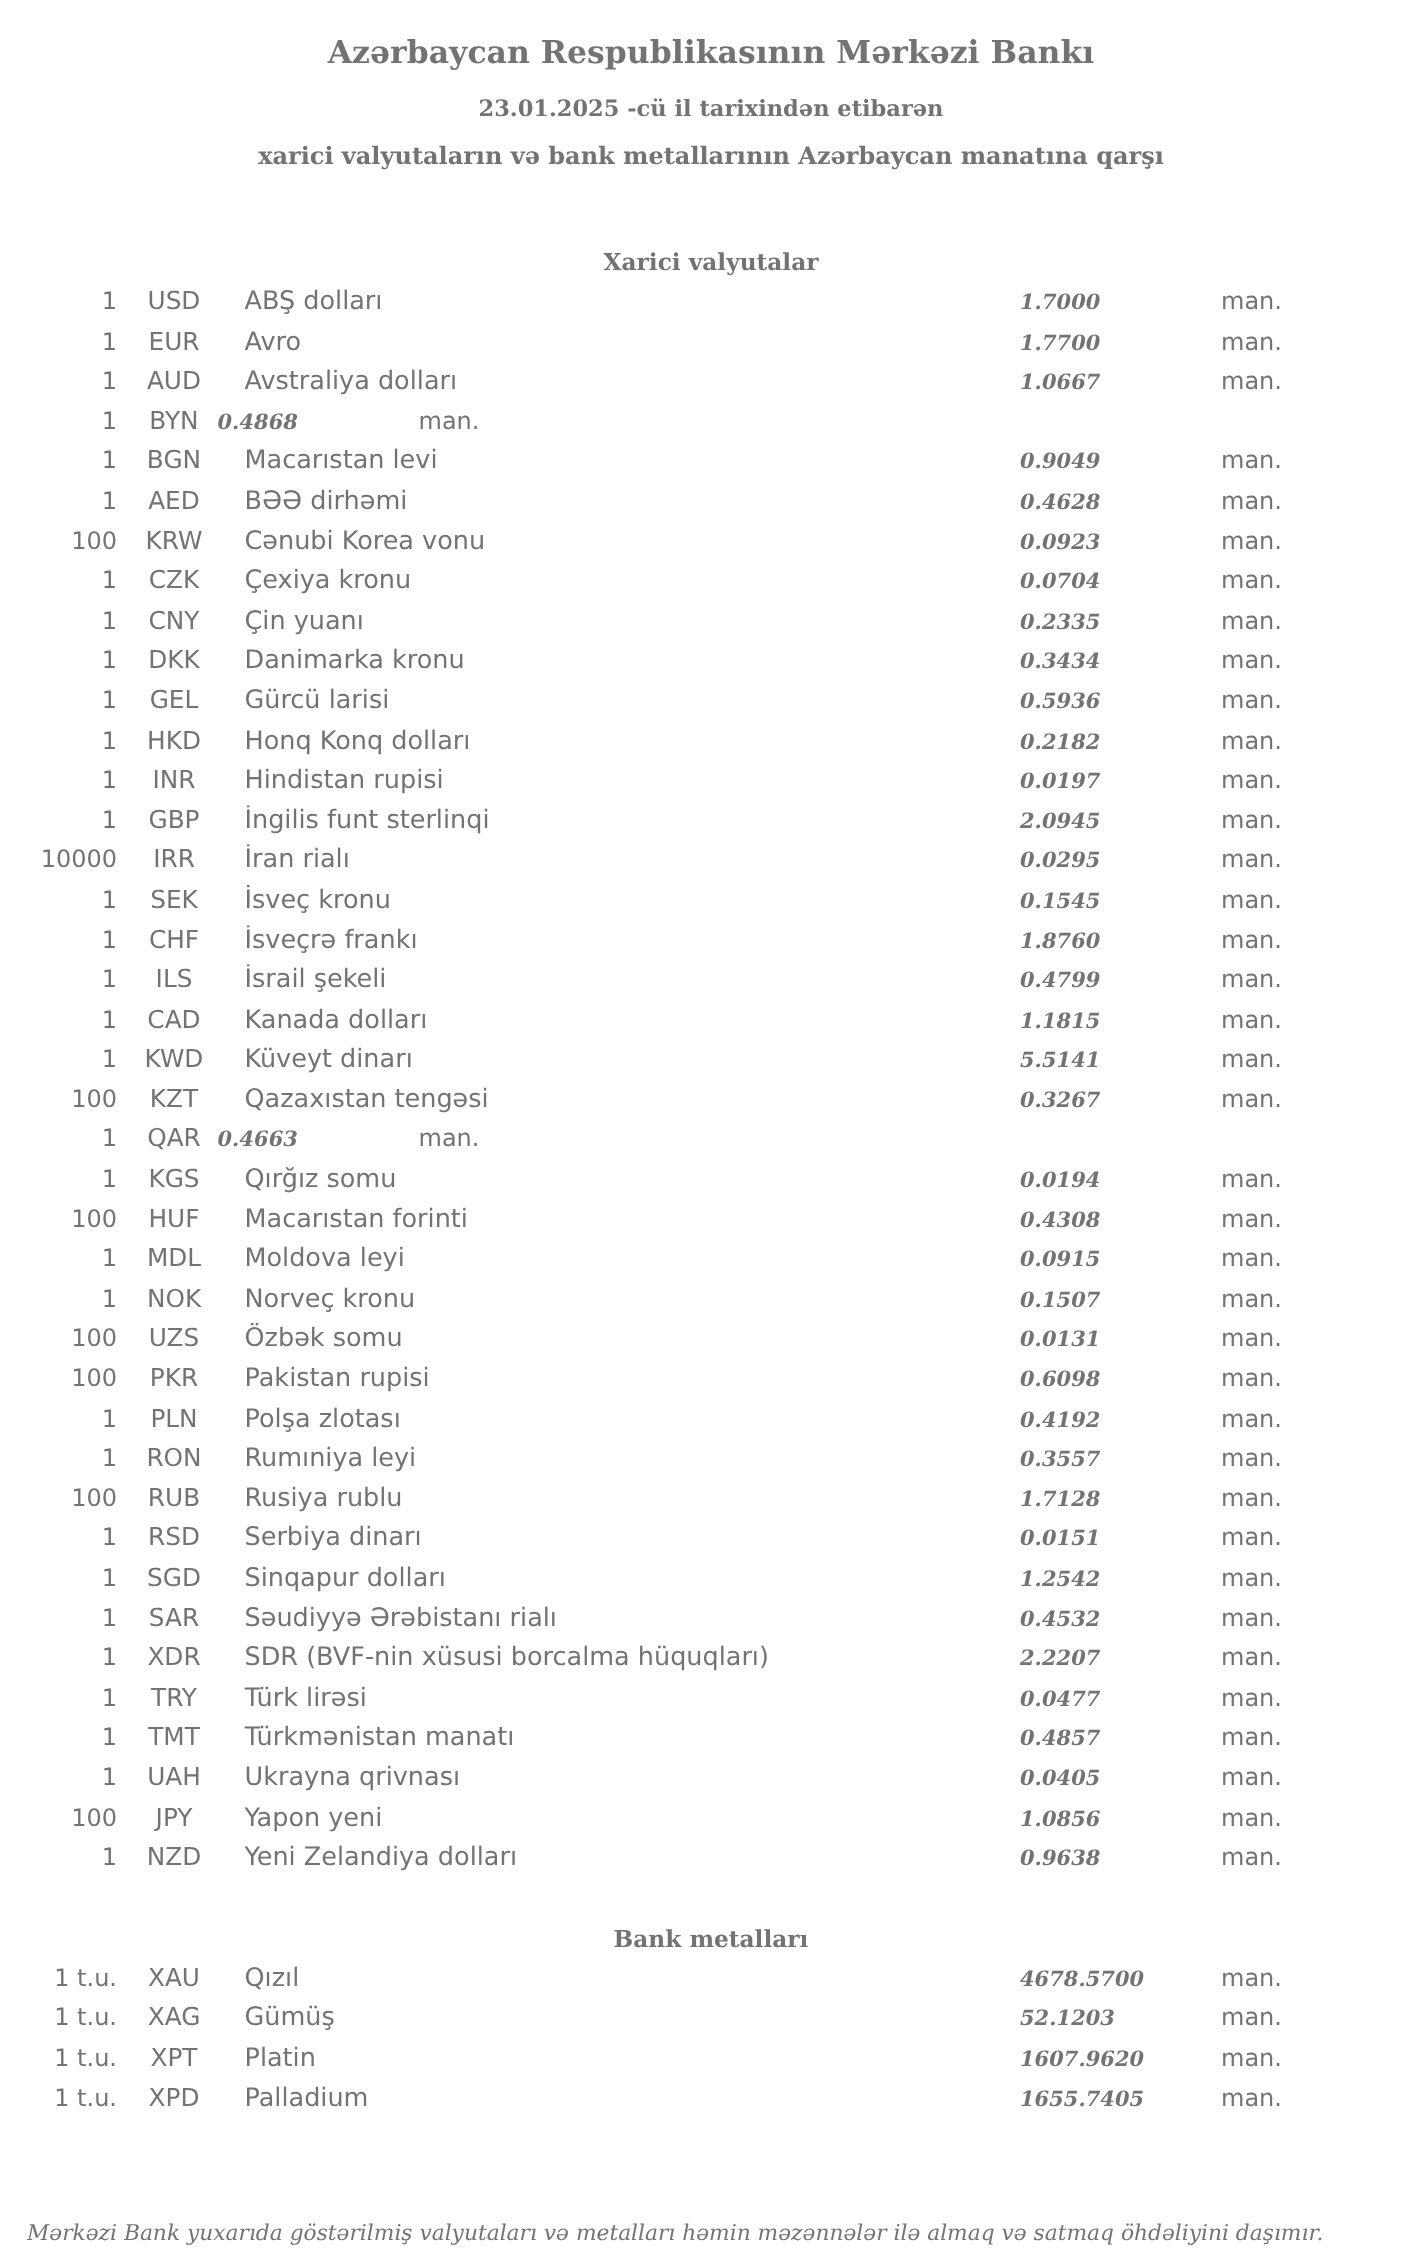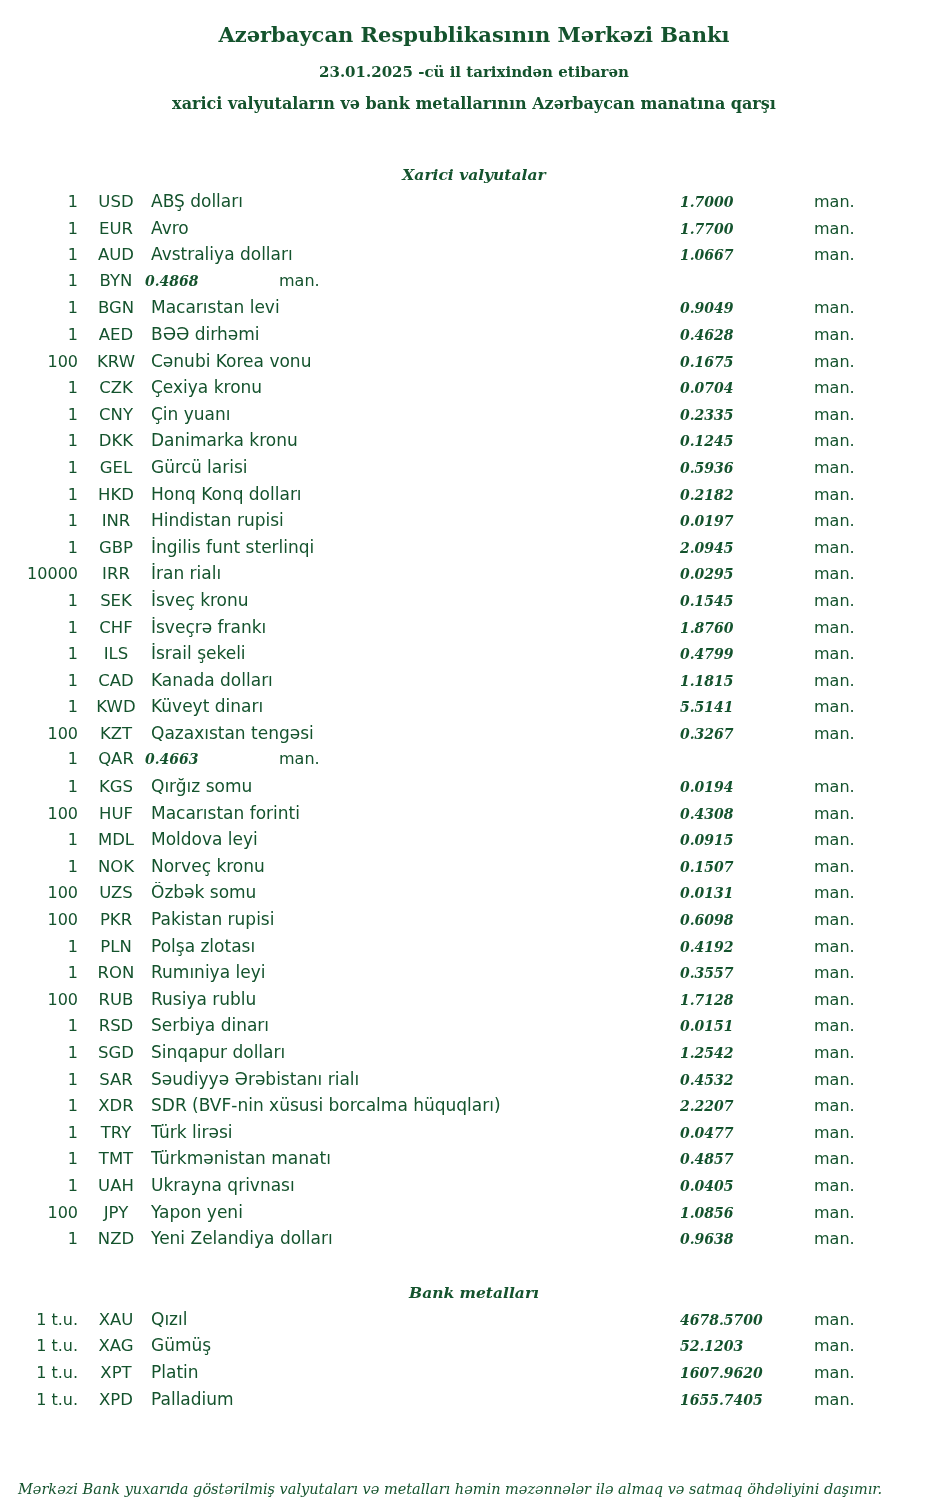--- a/index.html
+++ b/index.html
@@ -1,38 +1,38 @@
 <!DOCTYPE html>
 <html><head>
 <meta charset="utf-8">
 <style>
   html, body { margin:0; padding:0; background:#ffffff; }
   .page {
     width:948px; height:1509px; background:#ffffff; position:relative;
-    font-family:"DejaVu Sans", sans-serif; color:#14532d;
+    font-family:"DejaVu Sans", sans-serif; color:#737373;
     box-sizing:border-box; overflow:hidden;
   }
   .hdr { text-align:center; font-family:"DejaVu Serif", serif; font-weight:bold; }
   .title { padding-top:22px; font-size:21px; }
   .date-line { margin-top:16px; font-size:15px; }
   .subtitle { margin-top:13px; font-size:16px; }
   .section-title {
     text-align:center; font-family:"DejaVu Serif", serif;
-    font-weight:bold; font-size:15.5px;font-style:italic;
+    font-weight:bold; font-size:15.5px;
   }
   .currencies-title { margin-top:52px; }
   .metals-title { margin-top:28px; }
   .rows { margin-top:7px; }
   .row {
     display:flex; align-items:baseline; height:26.6px;
     padding-right:88px; box-sizing:border-box;
   }
   .cell-qty { width:78px; text-align:right; font-size:16px; flex:none; white-space:nowrap; }
   .cell-code { width:58px; margin-left:9px; text-align:center; font-size:16.5px; flex:none; }
-  .cell-name { flex:1; margin-left:6px; font-size:17px; text-align:left; white-space:nowrap; overflow:hidden; }
+  .cell-name { flex:1; margin-left:18px; font-size:17px; text-align:left; white-space:nowrap; overflow:hidden; }
   .cell-rate {
     width:120px; text-align:left; flex:none;
     font-family:"DejaVu Serif", serif; font-style:italic; font-weight:bold; font-size:14px;
   }
   .cell-unit { width:46px; margin-left:14px; text-align:left; font-size:16px; flex:none; }
   .footer {
     position:absolute; left:18px; right:18px; bottom:12px;
     font-family:"DejaVu Serif", serif; font-style:italic; font-size:14.5px;
   }
 </style>
@@ -91,21 +91,21 @@
     <span class="cell-code">AED</span>
     <span class="cell-name">BƏƏ dirhəmi</span>
     <span class="cell-rate">0.4628</span>
     <span class="cell-unit">man.</span>
   </div>
 
   <div class="row">
     <span class="cell-qty">100</span>
     <span class="cell-code">KRW</span>
     <span class="cell-name">Cənubi Korea vonu</span>
-    <span class="cell-rate">0.1675</span>
+    <span class="cell-rate">0.0923</span>
     <span class="cell-unit">man.</span>
   </div>
 
   <div class="row">
     <span class="cell-qty">1</span>
     <span class="cell-code">CZK</span>
     <span class="cell-name">Çexiya kronu</span>
     <span class="cell-rate">0.0704</span>
     <span class="cell-unit">man.</span>
   </div>
@@ -115,21 +115,21 @@
     <span class="cell-code">CNY</span>
     <span class="cell-name">Çin yuanı</span>
     <span class="cell-rate">0.2335</span>
     <span class="cell-unit">man.</span>
   </div>
 
   <div class="row">
     <span class="cell-qty">1</span>
     <span class="cell-code">DKK</span>
     <span class="cell-name">Danimarka kronu</span>
-    <span class="cell-rate">0.1245</span>
+    <span class="cell-rate">0.3434</span>
     <span class="cell-unit">man.</span>
   </div>
 
   <div class="row">
     <span class="cell-qty">1</span>
     <span class="cell-code">GEL</span>
     <span class="cell-name">Gürcü larisi</span>
     <span class="cell-rate">0.5936</span>
     <span class="cell-unit">man.</span>
   </div>

